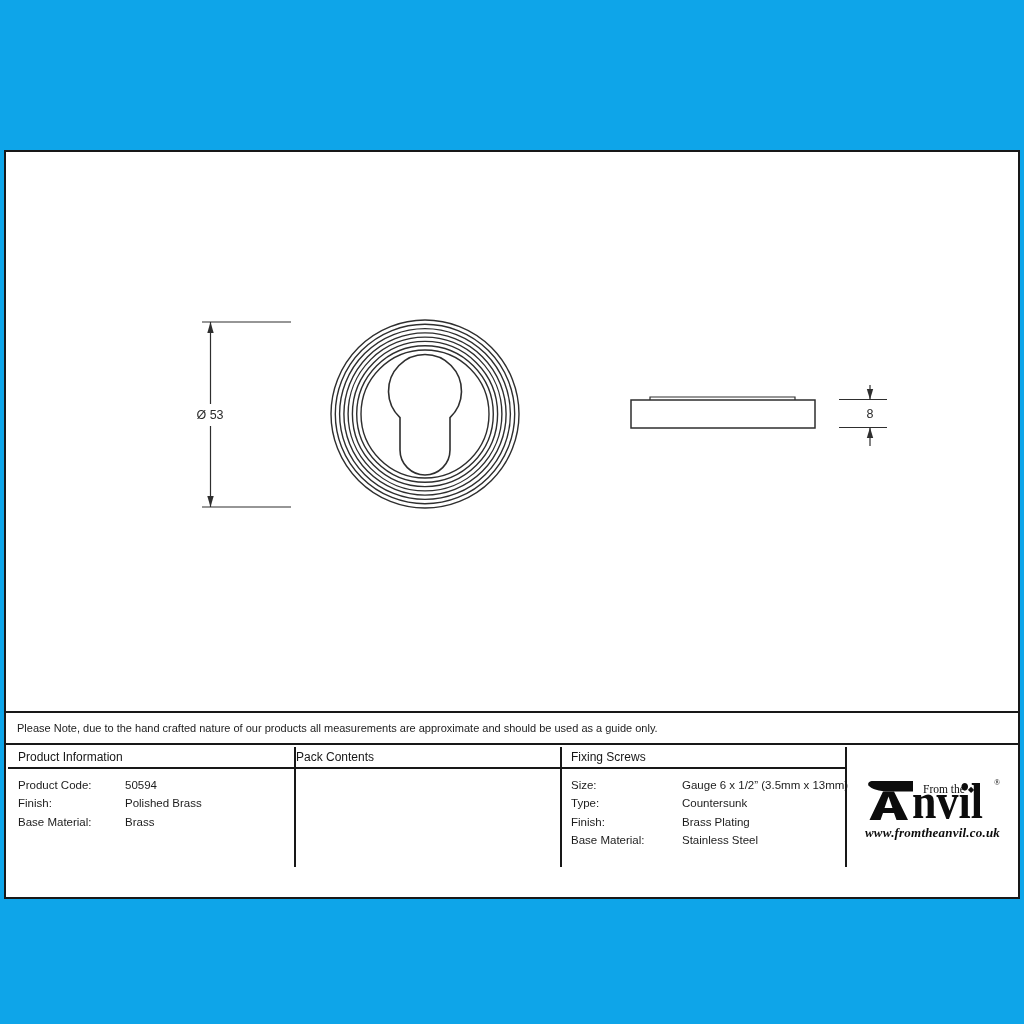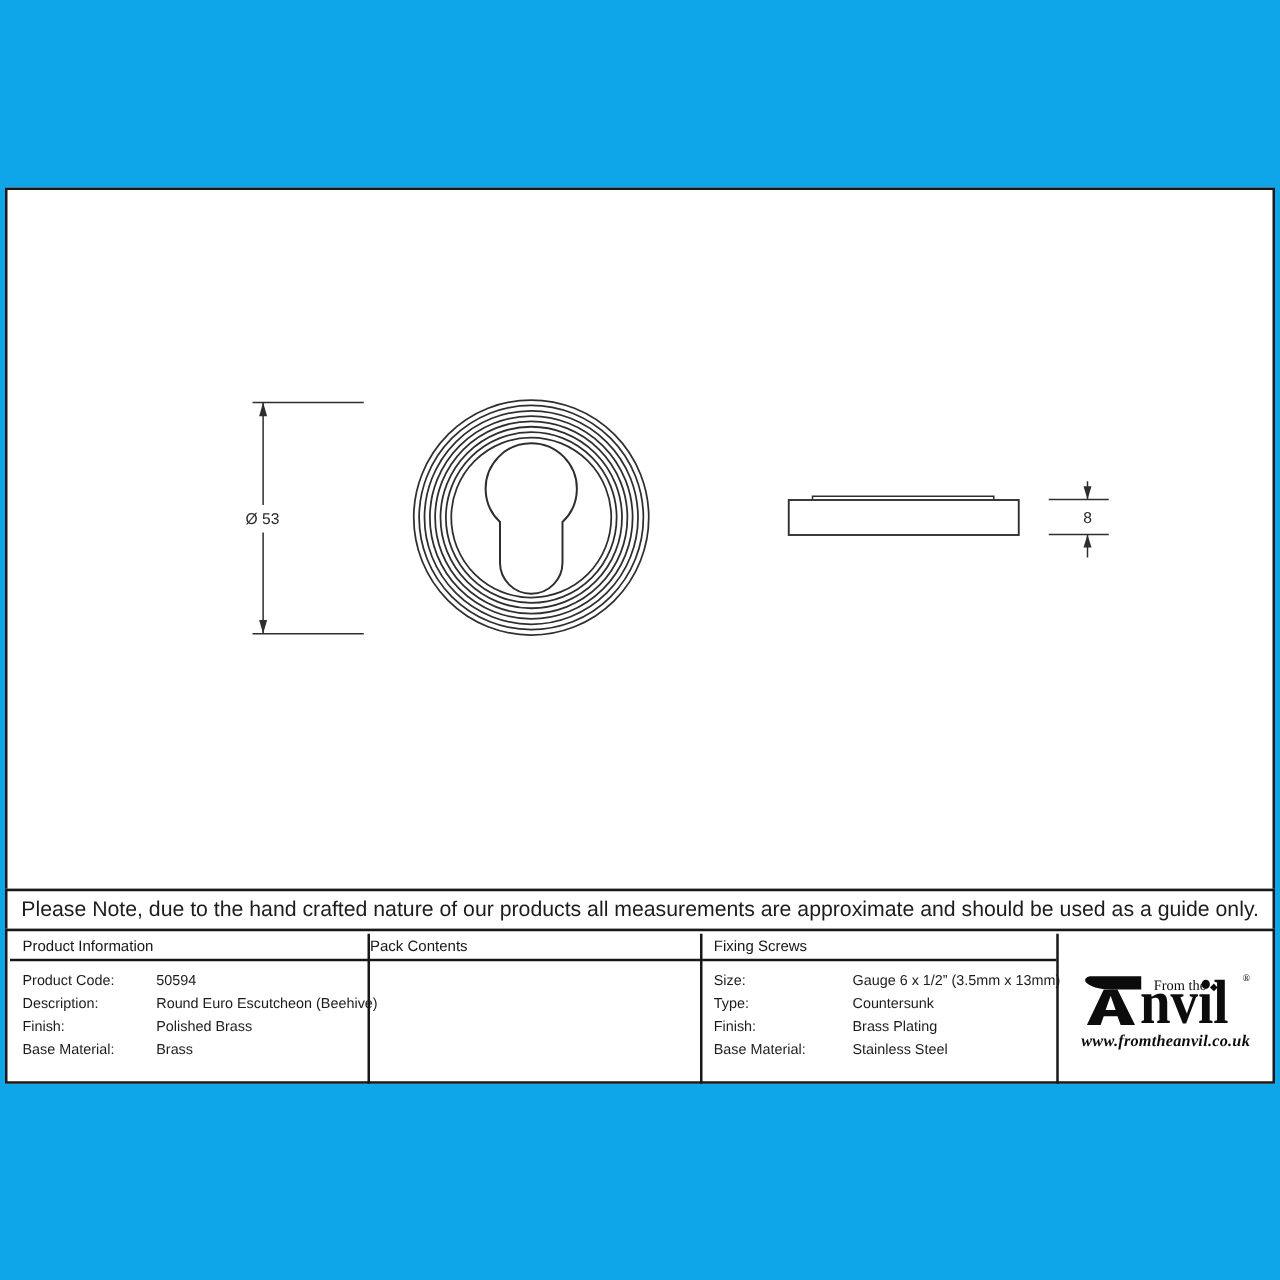--- a/index.html
+++ b/index.html
@@ -13,24 +13,24 @@
   }
   .drawing-svg { position:absolute; left:0; top:0; width:1024px; height:1024px; }
   .dim-text {
     font-family:"Liberation Sans", sans-serif; font-size:12.5px; fill:#2b2b2b;
   }
   .note-box {
     position:absolute; left:4px; top:711px; width:1016px; height:34px;
     border:2px solid #181818; box-sizing:border-box; background:#ffffff;
   }
   .note-box span {
-    display:block; line-height:30px; padding-left:11px; font-size:17px; color:#1c1c1c;
+    display:block; line-height:30px; padding-left:11px; font-size:11px; color:#1c1c1c;
   }
   .table-box {
-    position:absolute; left:4px; top:743px; width:1016px; height:124px;
+    position:absolute; left:4px; top:743px; width:1016px; height:156px;
     border:2px solid #181818; box-sizing:border-box; background:#ffffff;
   }
   .vdiv { position:absolute; top:2px; height:120px; width:2px; background:#181818; }
   .hdr-underline { position:absolute; left:2px; top:22px; width:837px; height:2px; background:#181818; }
   .col-header {
     position:absolute; top:2px; height:20px; line-height:20px;
     font-size:12px; color:#161616; white-space:nowrap;
   }
   .col-rows { position:absolute; top:31px; font-size:11.5px; color:#1c1c1c; }
   .spec-row { display:flex; height:18.3px; line-height:18.3px; white-space:nowrap;gap:20px; }
@@ -127,24 +127,20 @@
     <div class="col-header h1">Product Information</div>
     <div class="col-header h2">Pack Contents</div>
     <div class="col-header h3">Fixing Screws</div>
 
     <div class="col-rows c1">
       <div class="spec-row">
         <span class="spec-label">Product Code:</span>
         <span class="spec-value">50594</span>
       </div>
       <div class="spec-row">
-        <span class="spec-label">Description:</span>
-        <span class="spec-value">Round Euro Escutcheon (Beehive)</span>
-      </div>
-      <div class="spec-row">
         <span class="spec-label">Finish:</span>
         <span class="spec-value">Polished Brass</span>
       </div>
       <div class="spec-row">
         <span class="spec-label">Base Material:</span>
         <span class="spec-value">Brass</span>
       </div>
     </div>
 
 

